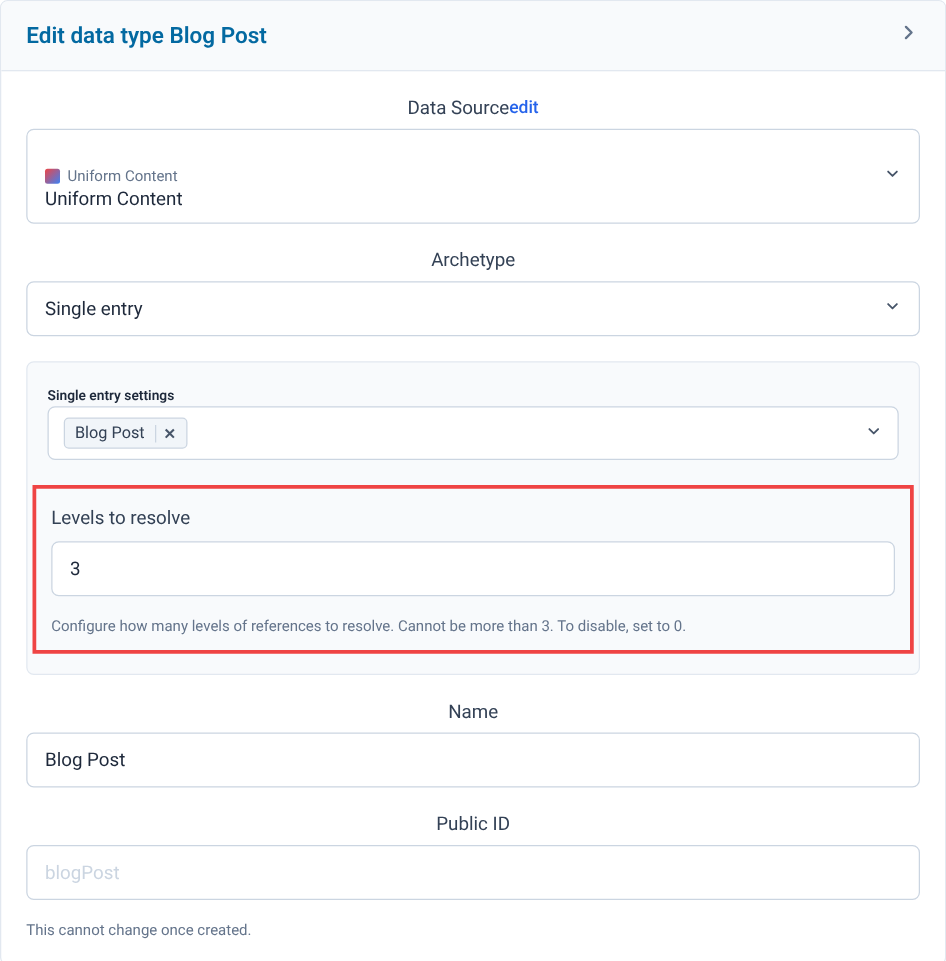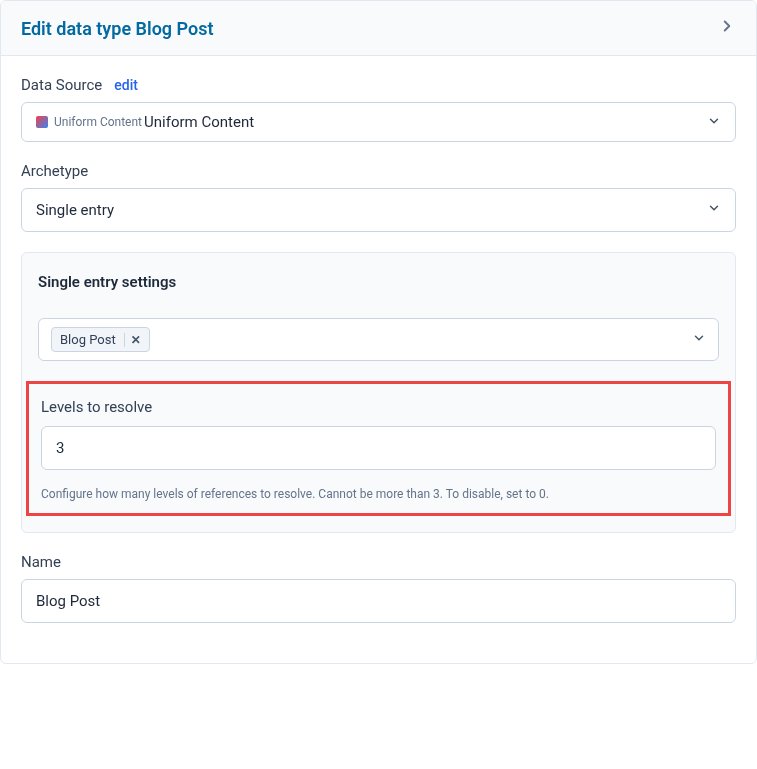--- a/index.html
+++ b/index.html
@@ -37,24 +37,23 @@
       font-size: 18px;
     }
     .content {
       padding: 20px;
     }
     .field-group {
       margin-bottom: 20px;
     }
     .field-label-row {
       display: flex;
-      justify-content: flex-start;
+      justify-content: center;
       align-items: center;
       margin-bottom: 8px;
-      gap: 12px;
     }
     .field-label {
       font-size: 15px;
       color: #334155;
       font-weight: 400;
     }
     .edit-link {
       color: #2563eb;
       font-size: 14px;
       cursor: pointer;
@@ -66,21 +65,23 @@
       border-radius: 6px;
       padding: 10px 14px;
       background: #fff;
       display: flex;
       align-items: center;
       justify-content: space-between;
       cursor: pointer;
     }
     .select-box-content {
       display: flex;
+      flex-direction: column;
       gap: 2px;
+      margin-top: 20px;
     }
     .select-box-label {
       font-size: 12px;
       color: #64748b;
       display: flex;
       align-items: center;
       gap: 6px;
     }
     .select-box-value {
       font-size: 15px;
@@ -98,23 +99,23 @@
       border-radius: 2px;
     }
     .settings-box {
       border: 1px solid #e2e8f0;
       border-radius: 6px;
       background: #f8fafc;
       padding: 20px 16px 0 16px;
     }
     .settings-title {
       font-weight: 600;
-      font-size: 15px;
-      color: #1e293b;
-      margin-bottom: 27px;
+      font-size: 11px;
+      color: #1e293b;
+      margin-bottom: 2px;
     }
     .settings-label {
       font-size: 15px;
       color: #334155;
       margin-bottom: 10px;
     }
     .tag-select {
       width: 100%;
       border: 1px solid #cbd5e1;
       border-radius: 6px;
@@ -264,14 +265,21 @@
       </div>
     </div>
 
     <div class="field-group">
       <div class="field-label-row">
         <span class="field-label">Name</span>
       </div>
       <input type="text" class="text-input" value="Blog Post" style="">
     </div>
 
+    <div class="field-group" style="margin-bottom:0;">
+      <div class="field-label-row">
+        <span class="field-label">Public ID</span>
+      </div>
+      <input type="text" class="text-input" placeholder="blogPost" style="">
+      <div class="help-text">This cannot change once created.</div>
+    </div>
   </div>
 </div>
 
 </body></html>

